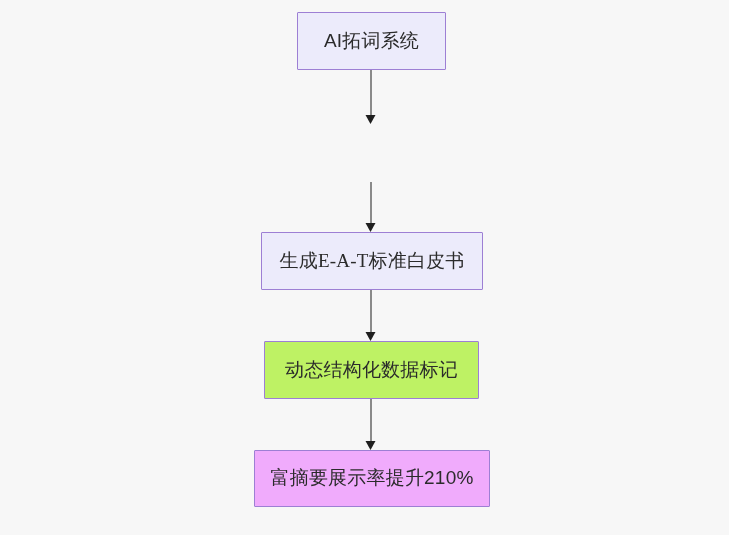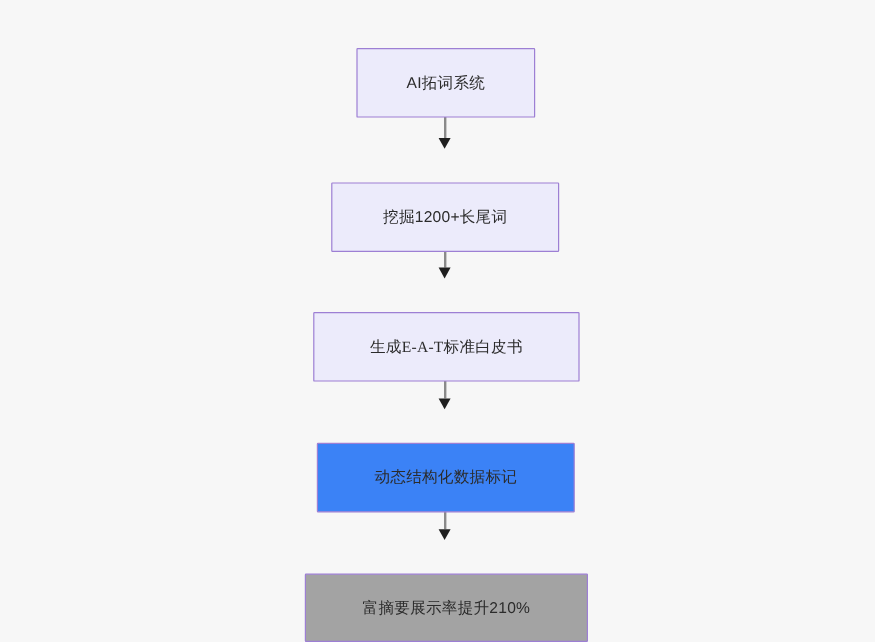--- a/index.html
+++ b/index.html
@@ -21,25 +21,24 @@
   .node {
     position: absolute;
     box-sizing: border-box;
     background: #ecebfb;
     border: 1.6px solid #9d7fd4;
     border-radius: 1px;
     display: flex;
     align-items: center;
     justify-content: center;
     color: #2b2b2b;
-    font-size: 13px;
+    font-size: 19px;
     line-height: 1.2;
     letter-spacing: 0.2px;
     white-space: nowrap;
-    margin-top: 28px;
   }
   .node-label {
     display: block;
   }
   .edge {
     position: absolute;
     width: 0;
     height: 0;
   }
   .edge-line {
@@ -79,26 +78,23 @@
     <div class="edge-head" style="top: 42px; border-top-color: rgb(31, 31, 31);"></div>
   </div>
   <div class="edge" id="edge-e4" style="left: 371px; top: 399px;">
     <div class="edge-line" style="height: 42px; background: rgb(138, 138, 138);"></div>
     <div class="edge-head" style="top: 42px; border-top-color: rgb(31, 31, 31);"></div>
   </div>
 
   <div class="node" id="node-n1" style="left: 297px; top: 12px; width: 149px; height: 58px; background: rgb(236, 235, 251); border-color: rgb(157, 127, 212); color: rgb(43, 43, 43);">
     <span class="node-label">AI拓词系统</span>
   </div>
-  <div class="node" id="node-n2" style="left: 276px; top: 124px; width: 190px; height: 58px; background: rgb(236, 235, 251); border-color: rgb(157, 127, 212); color: rgb(43, 43, 43);">
-    <span class="node-label">挖掘1200+长尾词</span>
-  </div>
   <div class="node" id="node-n3" style="left: 261px; top: 232px; width: 222px; height: 58px; background: rgb(236, 235, 251); border-color: rgb(157, 127, 212); color: rgb(43, 43, 43); font-family: Liberation Serif, serif;">
     <span class="node-label">生成E-A-T标准白皮书</span>
   </div>
-  <div class="node" id="node-n4" style="left: 264px; top: 341px; width: 215px; height: 58px; background: #3b82f6; border-color: rgb(157, 127, 212); color: rgb(43, 43, 43);">
+  <div class="node" id="node-n4" style="left: 264px; top: 341px; width: 215px; height: 58px; background: #bef264; border-color: rgb(157, 127, 212); color: rgb(43, 43, 43);">
     <span class="node-label">动态结构化数据标记</span>
   </div>
-  <div class="node" id="node-n5" style="left: 254px; top: 450px; width: 236px; height: 57px; background: #a3a3a3; border-color: rgb(157, 127, 212); color: rgb(43, 43, 43);">
+  <div class="node" id="node-n5" style="left: 254px; top: 450px; width: 236px; height: 57px; background: #f0abfc; border-color: rgb(157, 127, 212); color: rgb(43, 43, 43);">
     <span class="node-label">富摘要展示率提升210%</span>
   </div>
 
 </div>
 
 </body></html>

